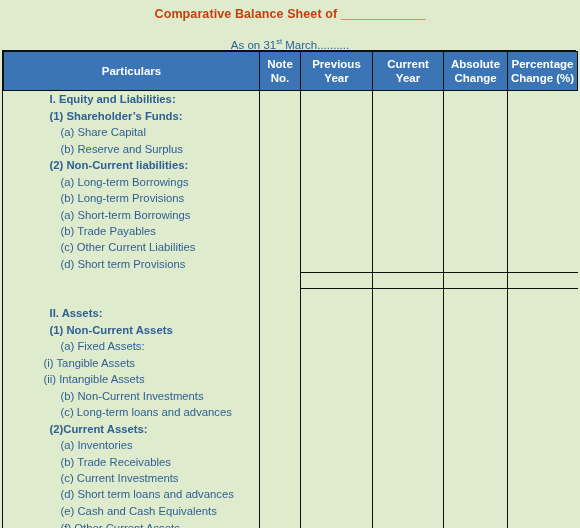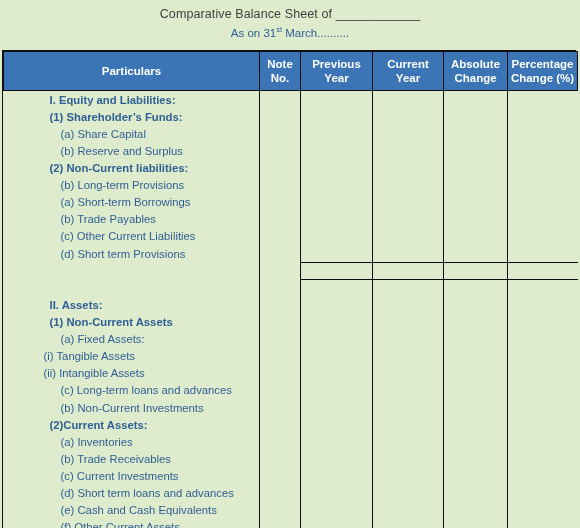--- a/index.html
+++ b/index.html
@@ -18,31 +18,31 @@
     width: 580px;
     height: 528px;
     background: #dfebcd;
     box-sizing: border-box;
   }
   .title-block {
     text-align: center;
     padding-top: 6px;
   }
   .doc-title {
-    color: #404040;
+    color: #c2410c;
     font-size: 12.5px;
-    font-weight: normal;
+    font-weight: bold;
     line-height: 16px;
     letter-spacing: 0.1px;
   }
   .doc-subtitle {
     color: #2f6094;
     font-size: 11.5px;
     line-height: 15px;
-    margin-top: 4px;
+    margin-top: 16px;
   }
   .doc-subtitle sup {
     font-size: 7.5px;
     vertical-align: super;
     line-height: 0;
   }
 
   .table-wrap {
     position: absolute;
     left: 2px;
@@ -209,20 +209,30 @@
               <span class="lbl head">(2) Non-Current liabilities:</span>
             </td>
             <td class="note"></td>
             <td class="val"></td>
             <td class="val"></td>
             <td class="val"></td>
             <td class="val last"></td>
           </tr>
           <tr>
             <td class="part">
+              <span class="lbl sub">(a) Long-term Borrowings</span>
+            </td>
+            <td class="note"></td>
+            <td class="val"></td>
+            <td class="val"></td>
+            <td class="val"></td>
+            <td class="val last"></td>
+          </tr>
+          <tr>
+            <td class="part">
               <span class="lbl sub">(b) Long-term Provisions</span>
             </td>
             <td class="note"></td>
             <td class="val"></td>
             <td class="val"></td>
             <td class="val"></td>
             <td class="val last"></td>
           </tr>
           <tr>
             <td class="part">
@@ -329,31 +339,31 @@
               <span class="lbl sub2">(ii) Intangible Assets</span>
             </td>
             <td class="note"></td>
             <td class="val"></td>
             <td class="val"></td>
             <td class="val"></td>
             <td class="val last"></td>
           </tr>
           <tr>
             <td class="part">
+              <span class="lbl sub">(b) Non-Current Investments</span>
+            </td>
+            <td class="note"></td>
+            <td class="val"></td>
+            <td class="val"></td>
+            <td class="val"></td>
+            <td class="val last"></td>
+          </tr>
+          <tr>
+            <td class="part">
               <span class="lbl sub">(c) Long-term loans and advances</span>
-            </td>
-            <td class="note"></td>
-            <td class="val"></td>
-            <td class="val"></td>
-            <td class="val"></td>
-            <td class="val last"></td>
-          </tr>
-          <tr>
-            <td class="part">
-              <span class="lbl sub">(b) Non-Current Investments</span>
             </td>
             <td class="note"></td>
             <td class="val"></td>
             <td class="val"></td>
             <td class="val"></td>
             <td class="val last"></td>
           </tr>
           <tr>
             <td class="part">
               <span class="lbl head">(2)Current Assets:</span>

